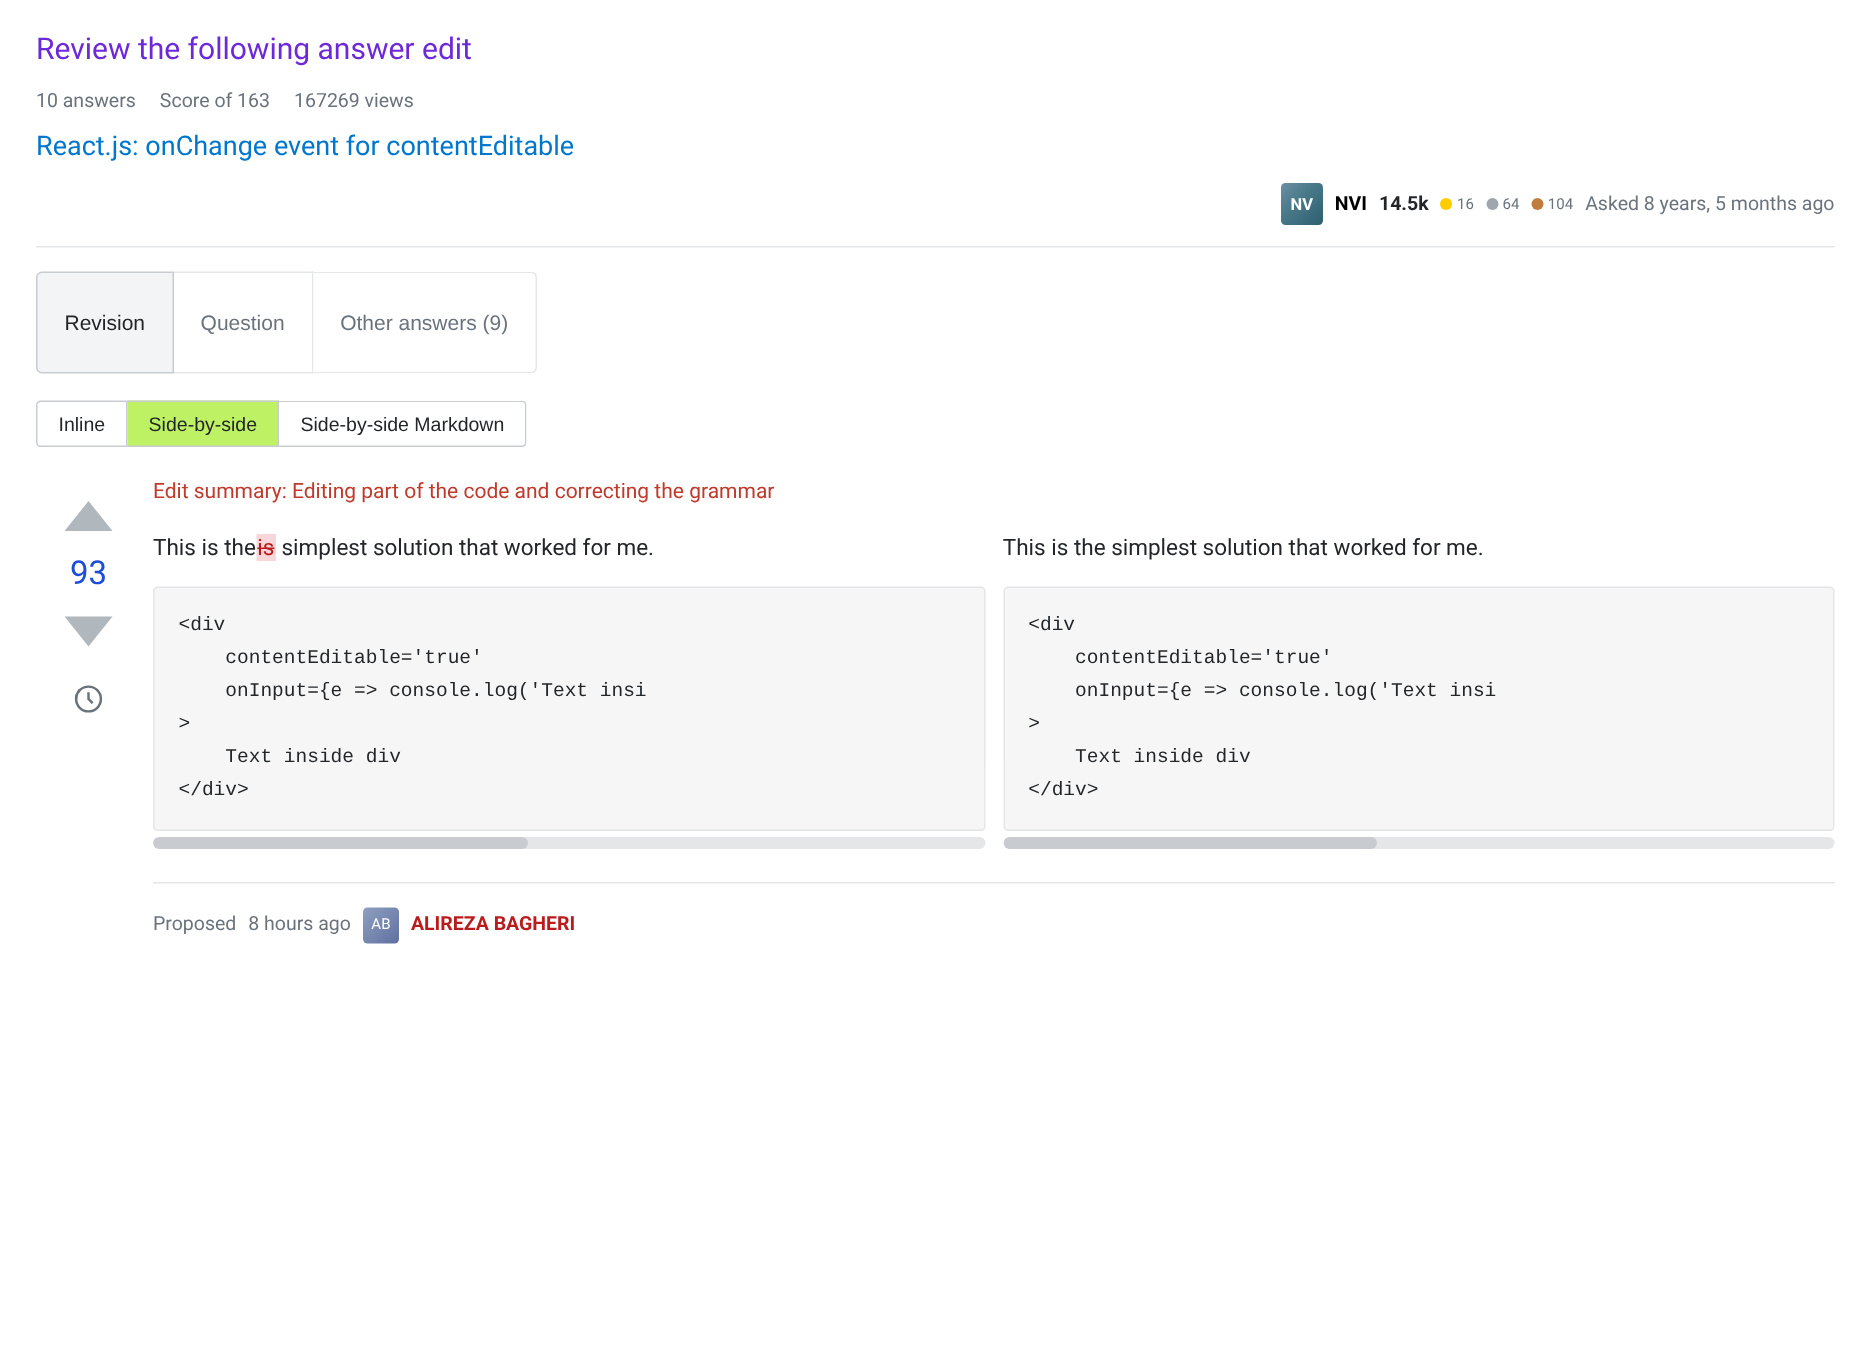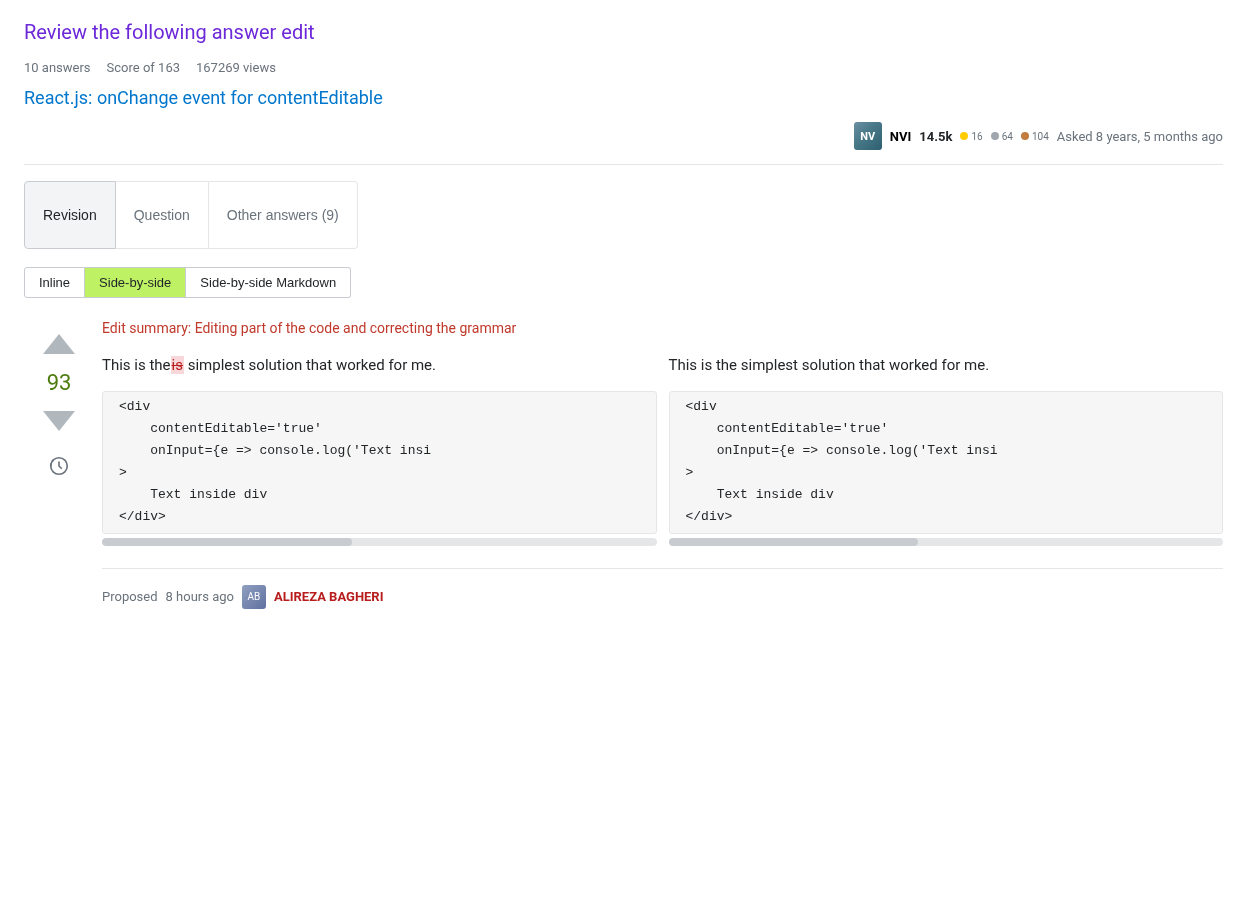--- a/index.html
+++ b/index.html
@@ -143,21 +143,21 @@
       display: flex;
       align-items: center;
       justify-content: center;
       cursor: pointer;
       color: #6a737c;
     }
     .vote-up svg, .vote-down svg { width: 36px; height: 36px; }
     .vote-count {
       font-size: 22px;
       font-weight: normal;
-      color: #4d7c0f;
+      color: #1d4ed8;
       margin: 6px 0;
     }
     .history-icon {
       margin-top: 18px;
       color: #6a737c;
       cursor: pointer;
       display: flex;
       align-items: center;
       justify-content: center;
     }
@@ -194,21 +194,21 @@
       background: #f8d7da;
       color: #b91c1c;
       text-decoration: line-through;
       padding: 0 1px;
     }
 
     .code-block {
       background: #f6f6f6;
       border: 1px solid #e4e6e8;
       border-radius: 3px;
-      padding: 4px 16px;
+      padding: 14px 16px;
       font-family: "Consolas", "Courier New", monospace;
       font-size: 13px;
       color: #232629;
       overflow-x: auto;
       white-space: pre;
       line-height: 1.7;
     }
     .code-block-wrapper {
       position: relative;
     }

